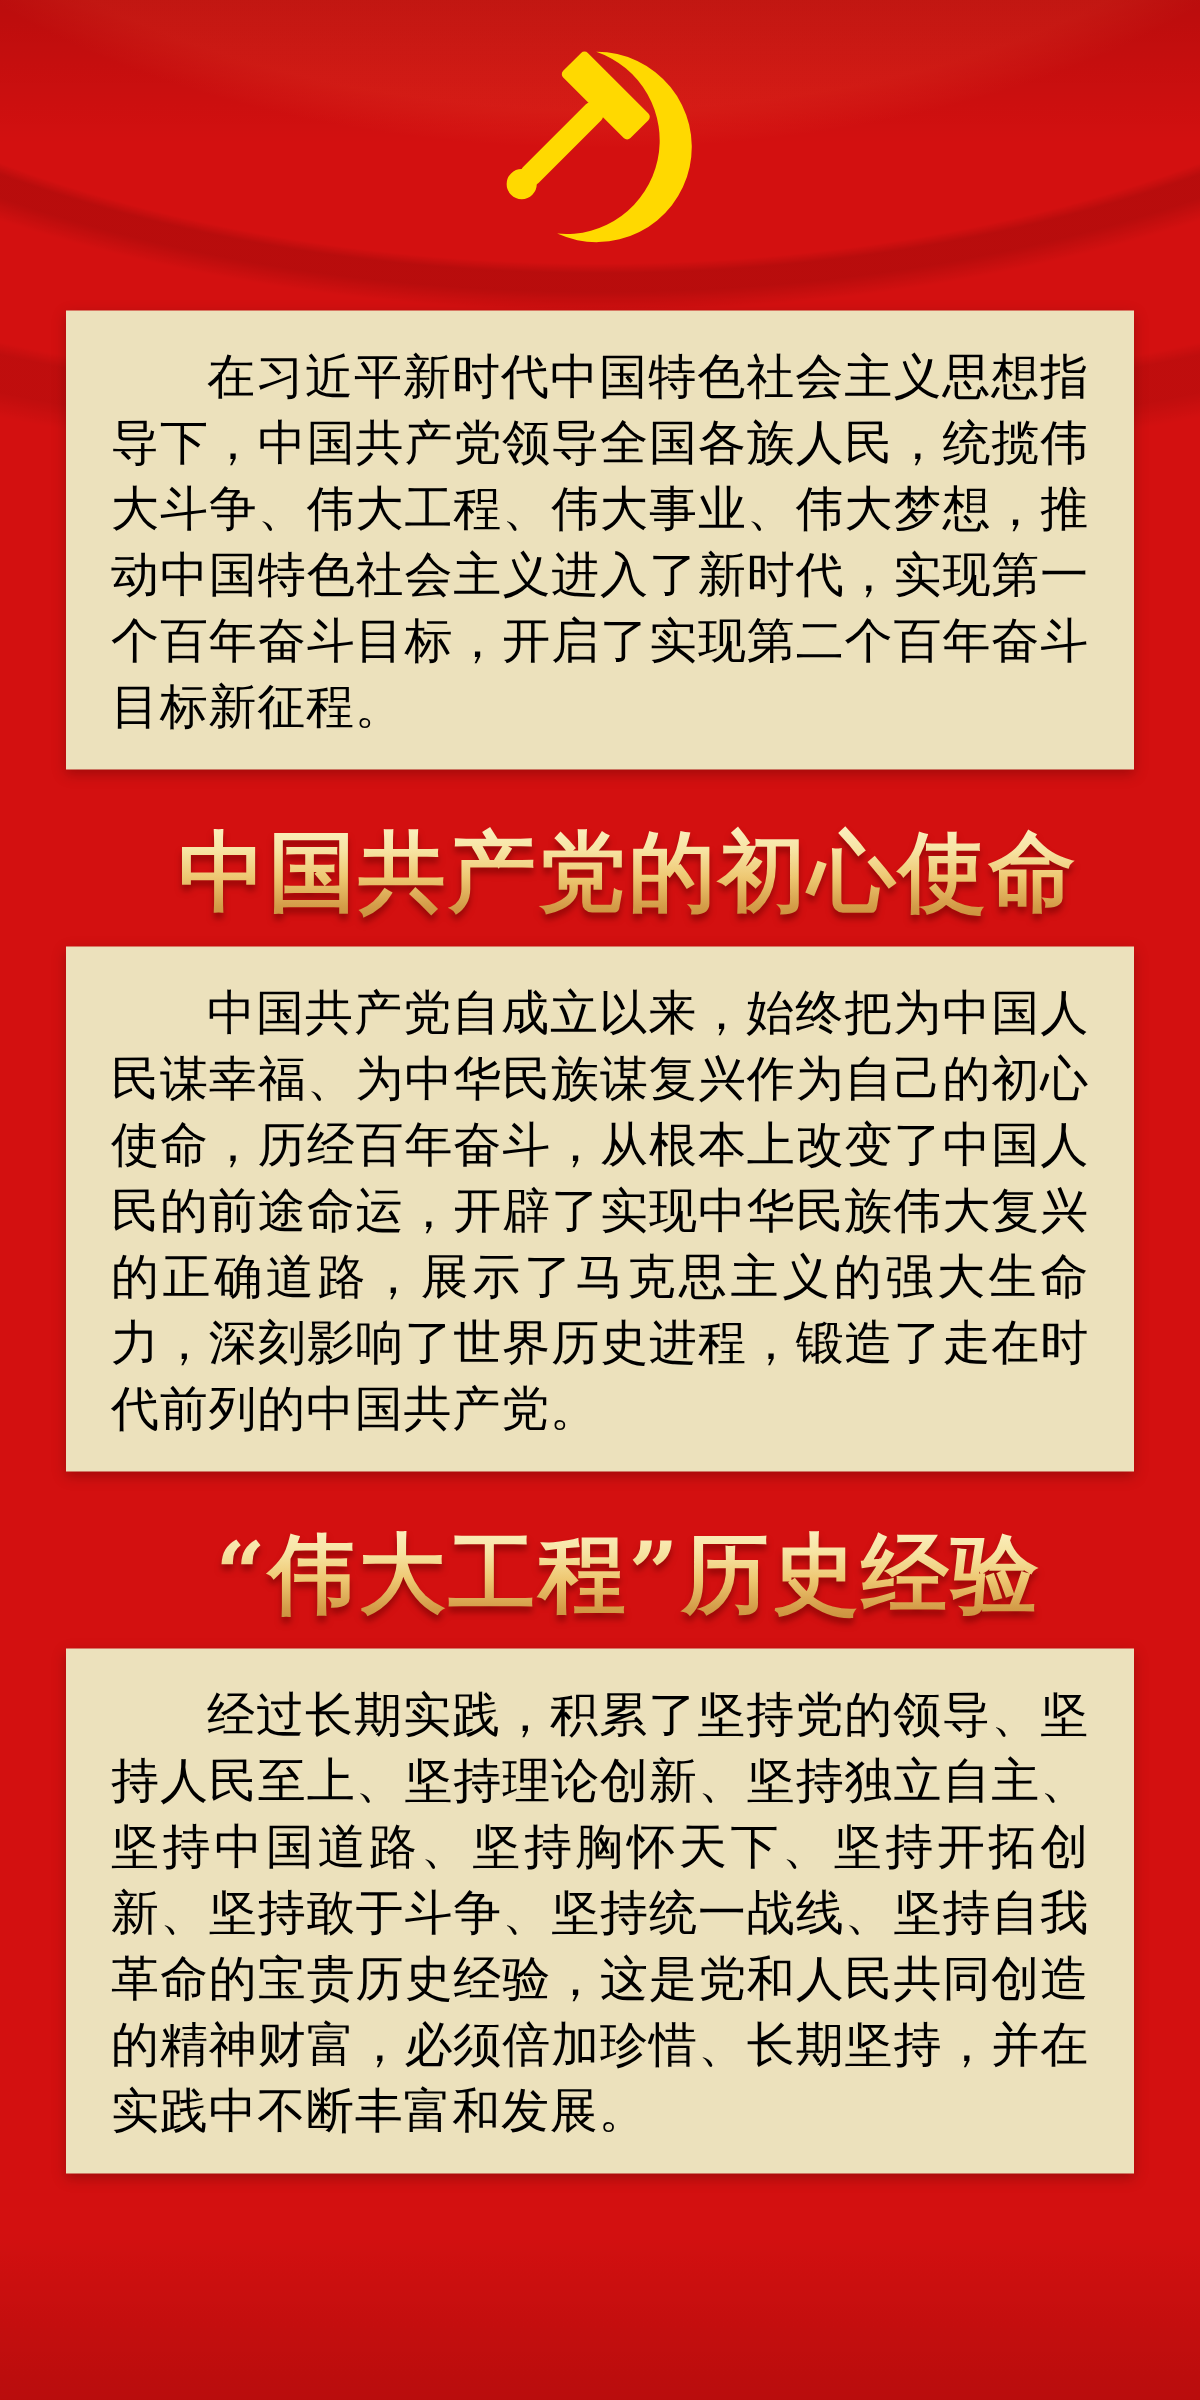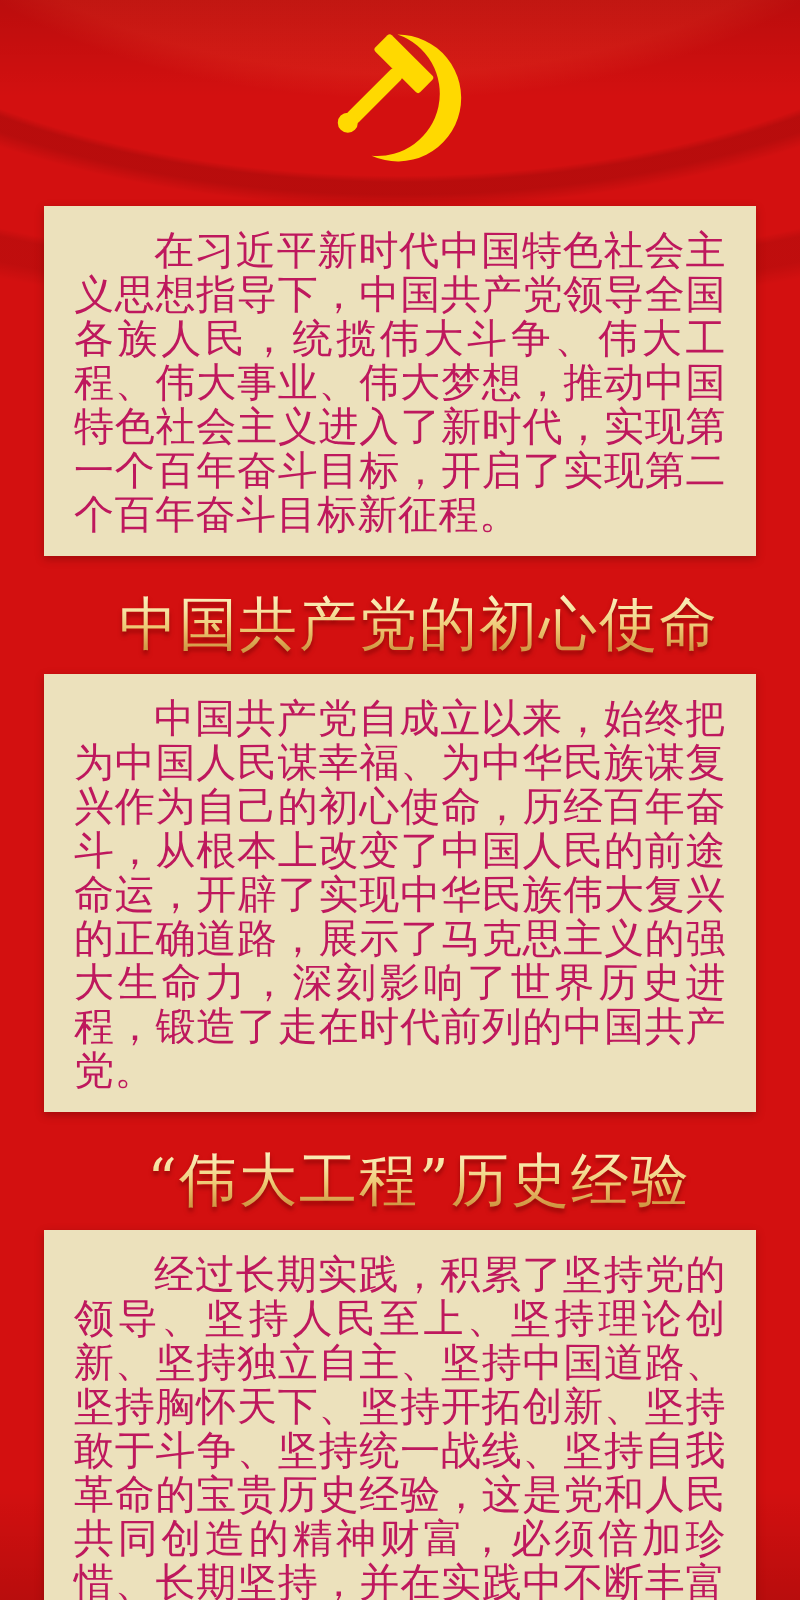--- a/index.html
+++ b/index.html
@@ -21,33 +21,33 @@
     -webkit-background-clip:text;background-clip:text;color:transparent;
     filter:drop-shadow(0 4px 2px rgba(105,0,0,.55));
   }
   .title{
     margin:10px 0 0;text-align:center;font-weight:900;
     font-family:"DejaVu Serif",serif;
     font-size:58px;line-height:70px;letter-spacing:3px;
   }
   .title span{display:block;}
   .gold-heading{
-    margin:32px 0 0;text-align:center;font-weight:400;
+    margin:32px 0 0;text-align:center;font-weight:700;
     font-family:"DejaVu Serif",serif;
     font-size:58px;line-height:72px;letter-spacing:2px;padding-left:38px;
   }
   .gold-heading + .panel{margin-top:14px;}
   .panel{
     margin:30px 44px 0;background:#ece1bc;
     padding:22px 30px 20px;
     box-shadow:0 3px 8px rgba(70,0,0,.35);
   }
   .panel p{
-    margin:0;color:#be185d;
-    font-size:40px;line-height:44px;letter-spacing:.5px;
+    margin:0;color:#000000;
+    font-size:32px;line-height:44px;letter-spacing:.5px;
     text-align:justify;text-indent:2em;
   }
 </style>
 </head>
 <body>
 
 <div class="emblem">
   <svg width="128" height="148" viewBox="0 0 120 140" aria-hidden="true">
     <g fill="#ffd900">
 

